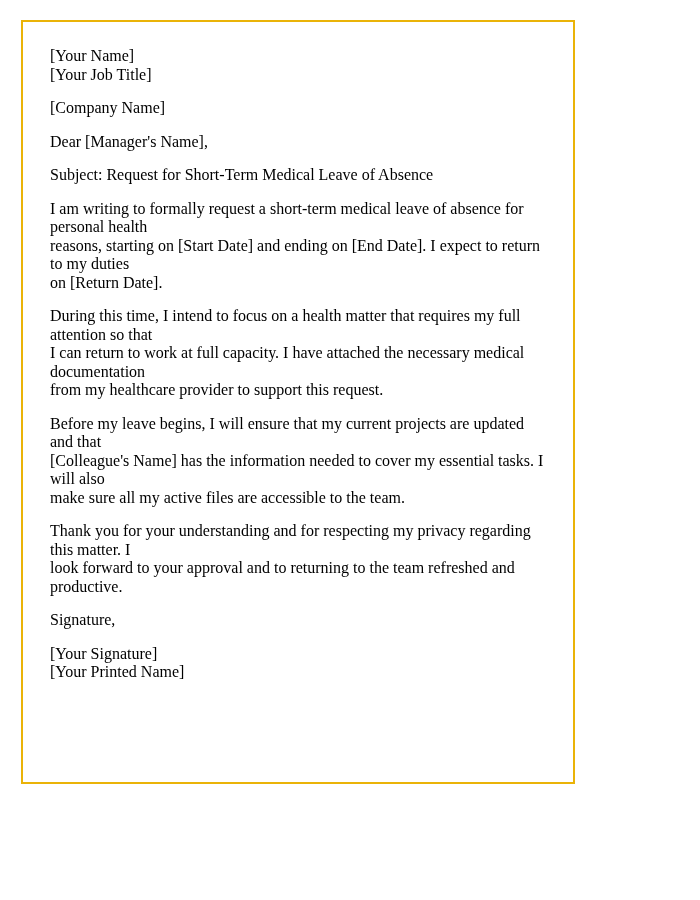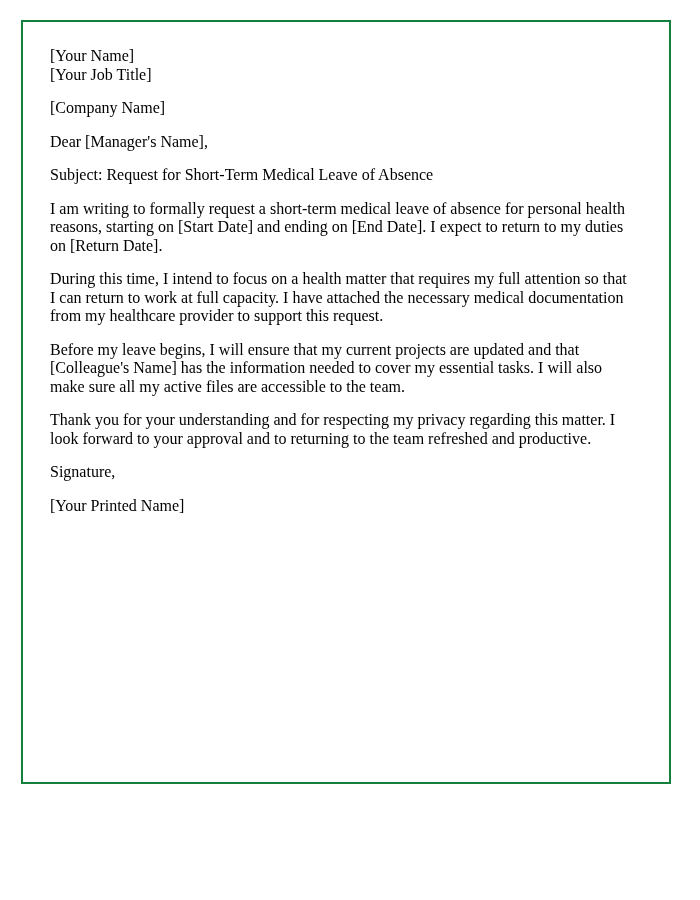--- a/index.html
+++ b/index.html
@@ -11,24 +11,24 @@
     width: 700px;
     height: 900px;
     position: relative;
     font-family: "Liberation Serif", "DejaVu Serif", serif;
     color: #000000;
   }
   .sheet {
     position: absolute;
     left: 21px;
     top: 20px;
-    width: 650px;
+    width: 554px;
     height: 764px;
     box-sizing: border-box;
-    border: 2px solid #15803d;
+    border: 2px solid #eab308;
     background: #ffffff;
     padding: 25px 27px;
     overflow: hidden;
   }
   .block {
     font-size: 16px;
     line-height: 18.5px;
     white-space: pre-line;
     margin: 0 0 15px 0;
   }
@@ -66,16 +66,17 @@
 from my healthcare provider to support this request.</p>
   <p class="block">Before my leave begins, I will ensure that my current projects are updated and that
 [Colleague's Name] has the information needed to cover my essential tasks. I will also
 make sure all my active files are accessible to the team.</p>
   <p class="block">Thank you for your understanding and for respecting my privacy regarding this matter. I
 look forward to your approval and to returning to the team refreshed and productive.</p>
 
   <p class="block">Signature,</p>
 
   <div class="group">
+    <div class="line">[Your Signature]</div>
     <div class="line">[Your Printed Name]</div>
   </div>
 
 </div>
 
 </body></html>

